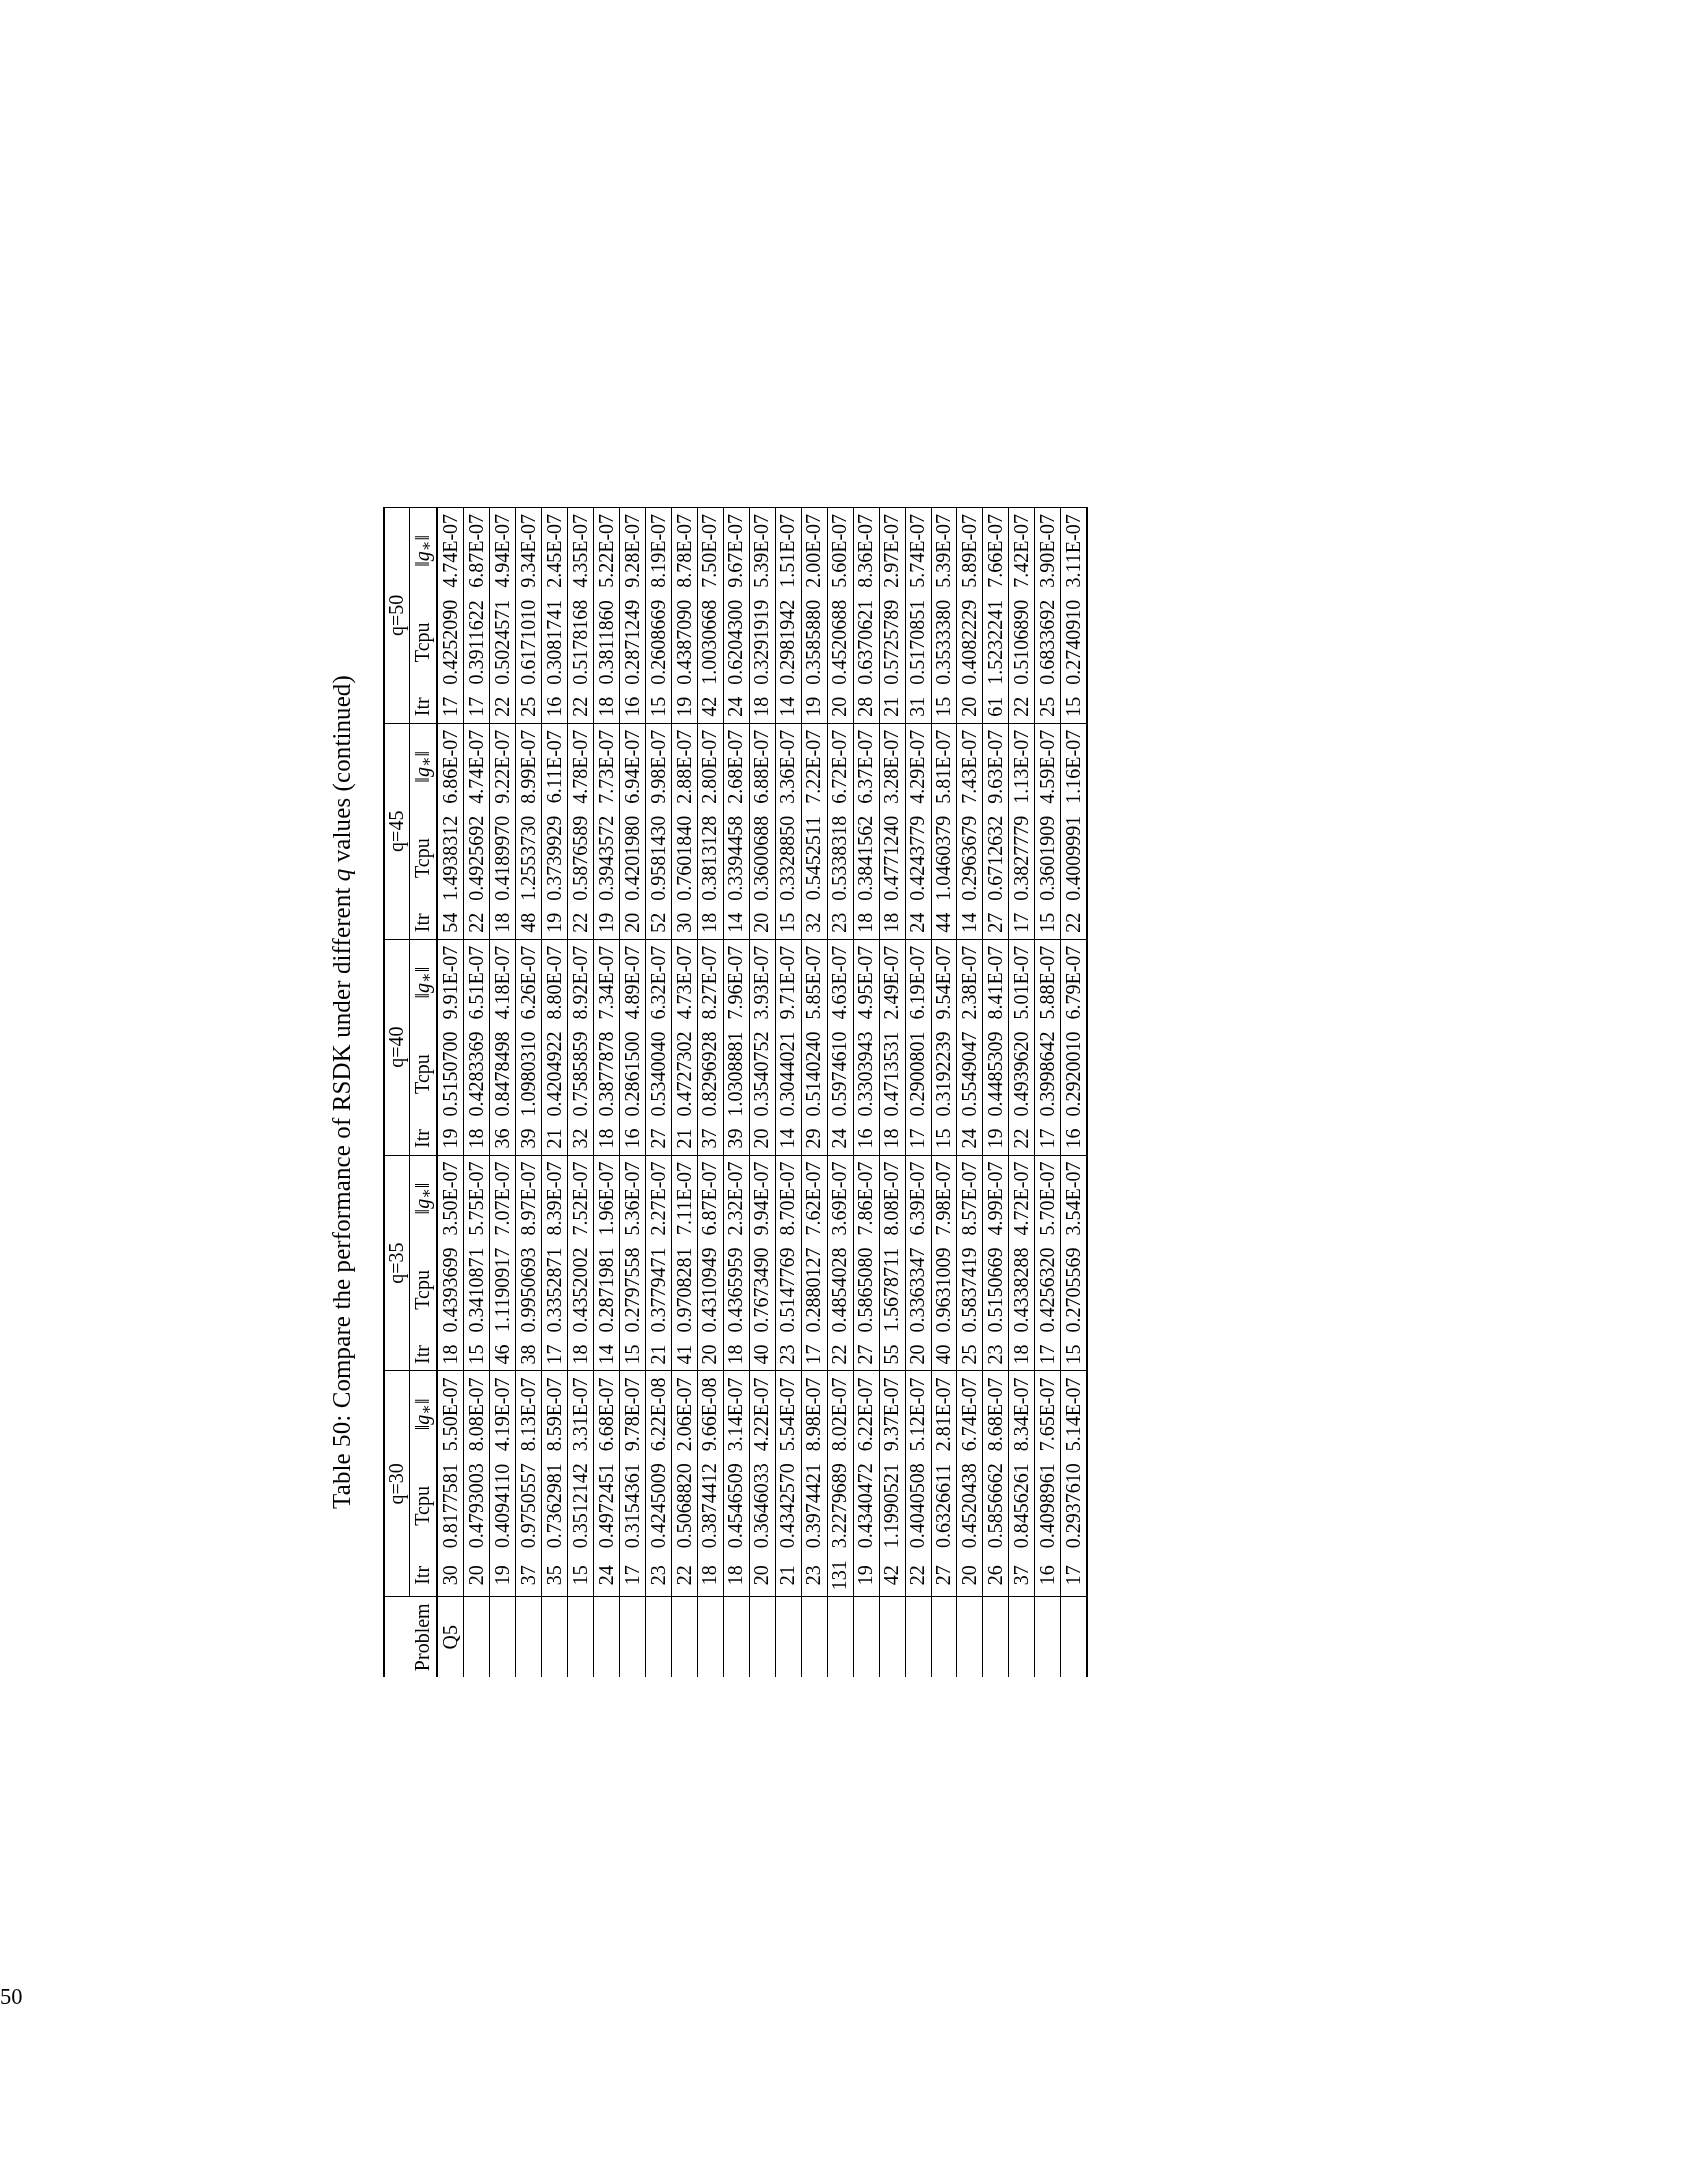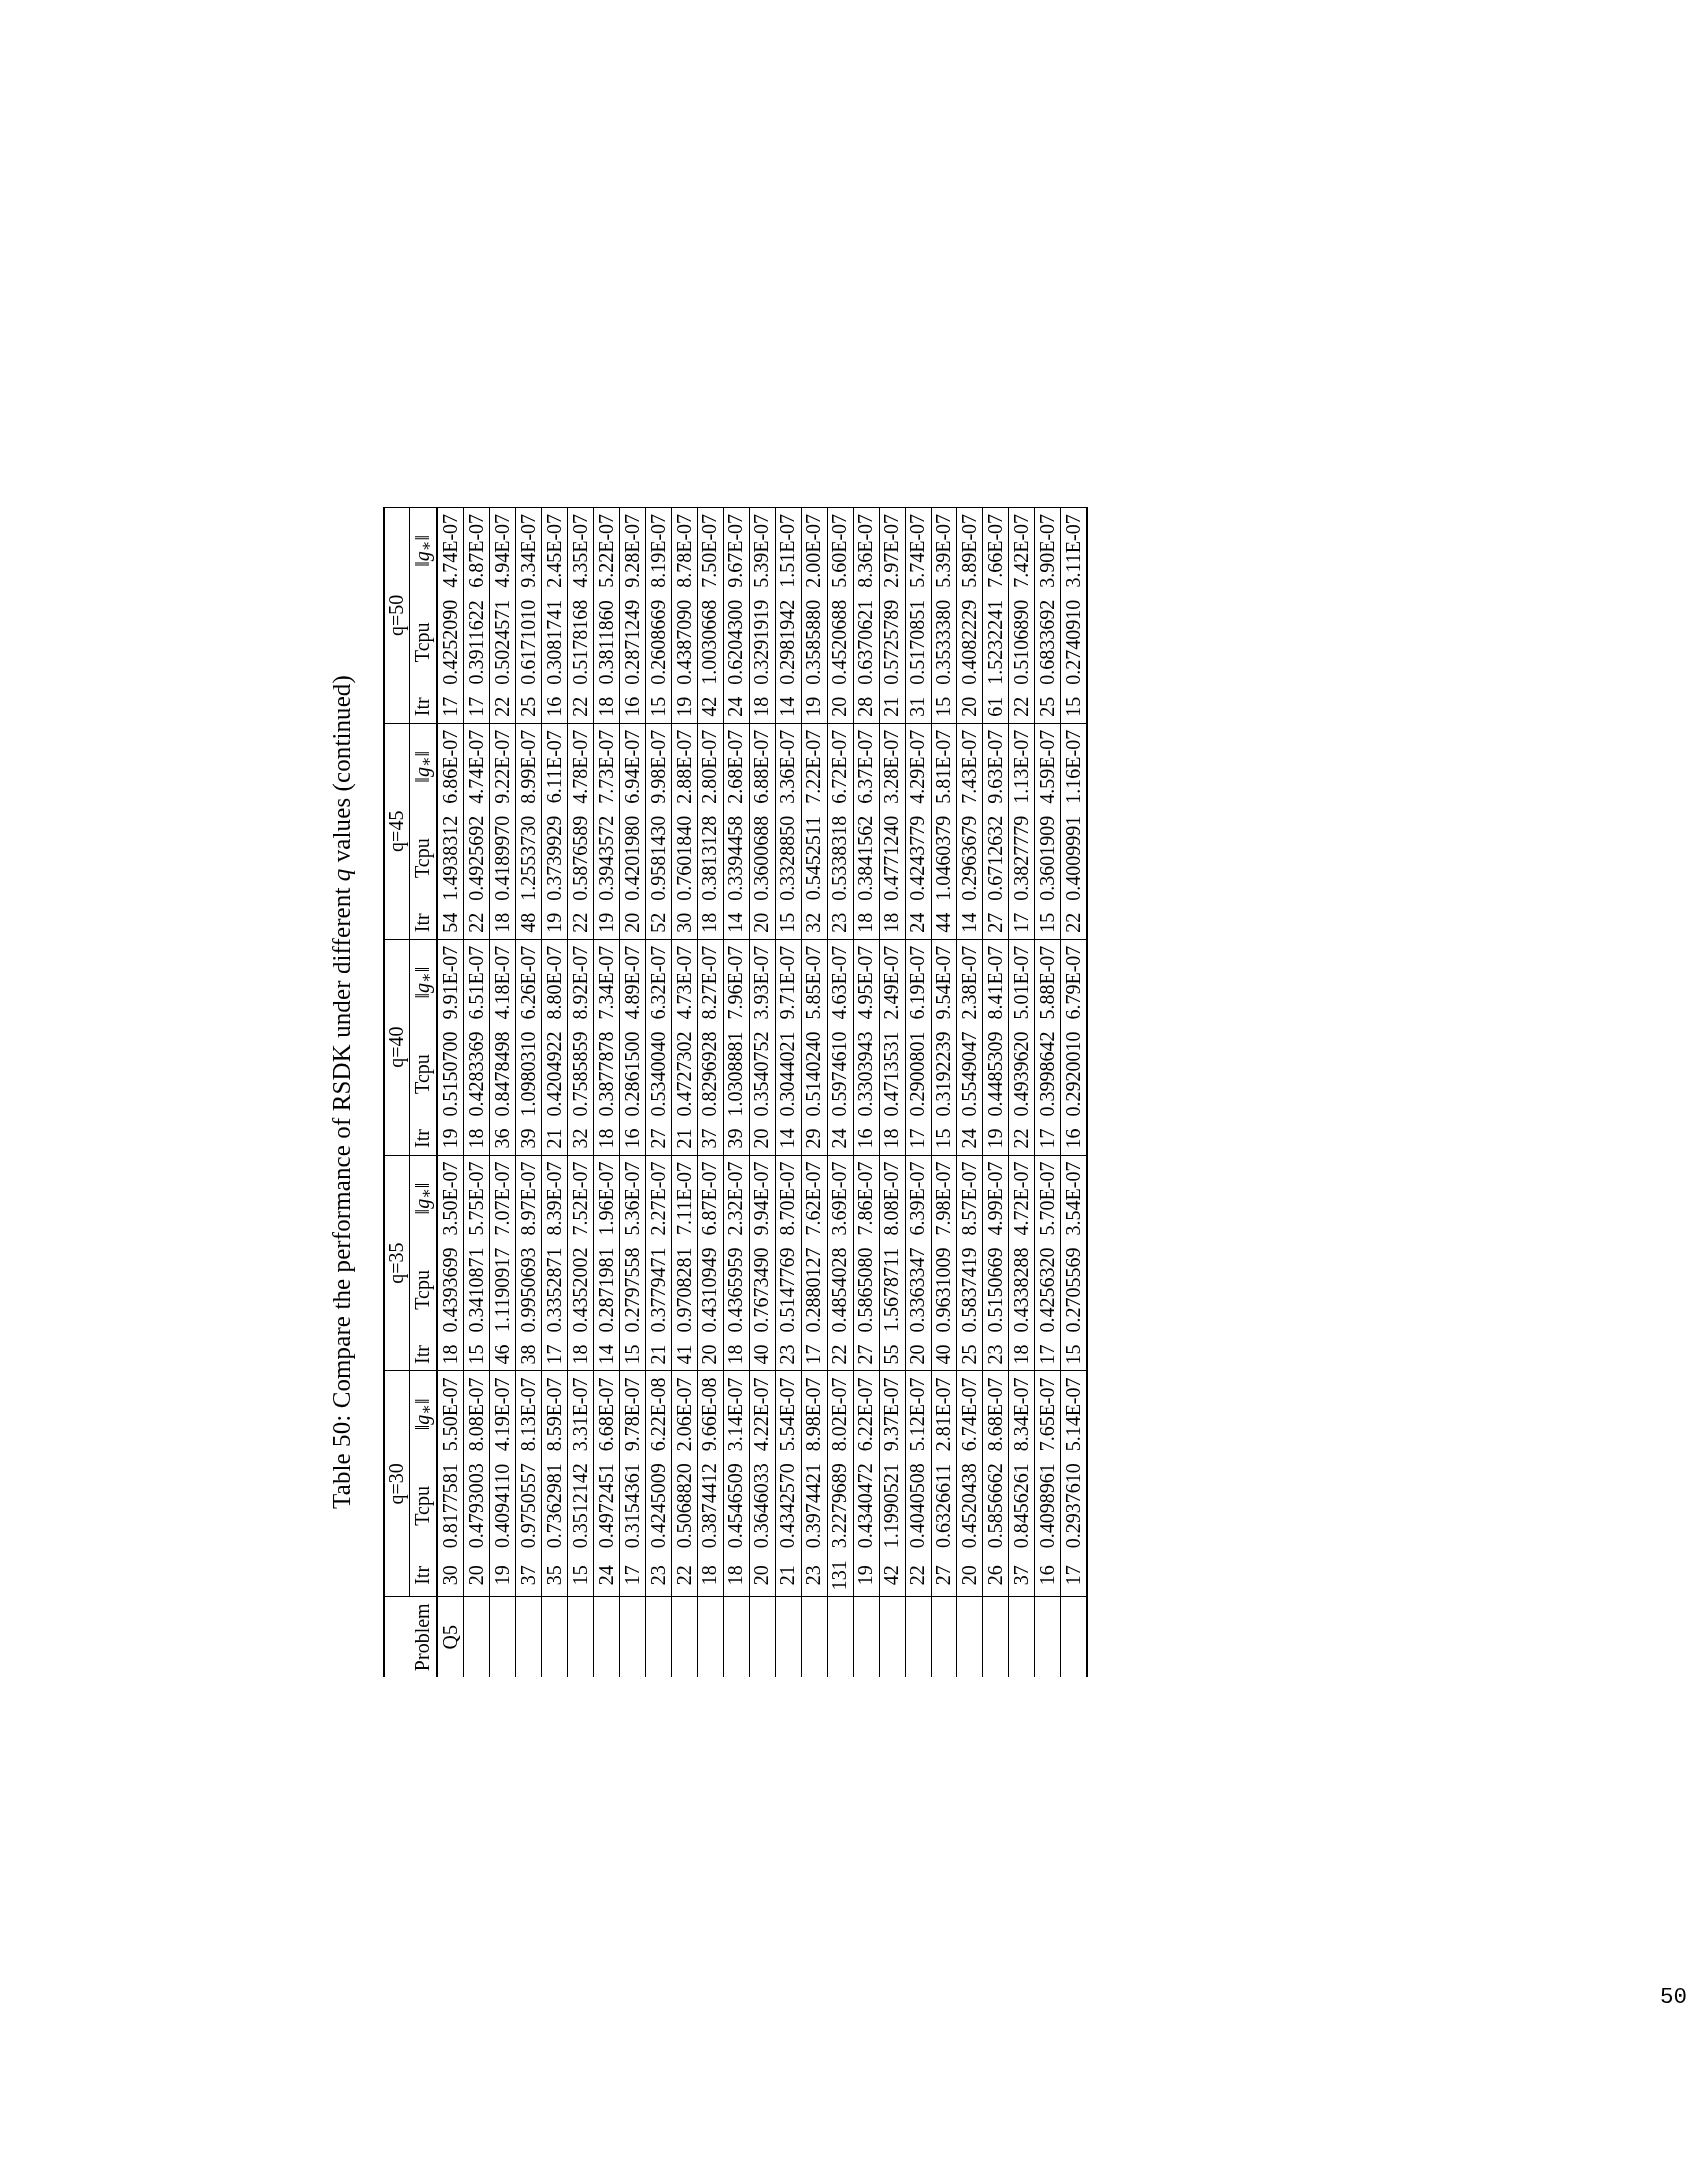--- a/index.html
+++ b/index.html
@@ -73,23 +73,23 @@
 
   .norm { font-style: normal; }
   .norm .g { font-style: italic; }
   .norm .star { font-size: 0.78em; vertical-align: -0.12em; }
 
   .pagenum {
     position: absolute;
     left: 0;
     right: 0;
     bottom: 173px;
-    text-align: right;
+    text-align: left;
     font-size: 22.5px;
-    font-family: Liberation Mono, monospace;
+    font-family: Liberation Serif, serif;
   }
 </style>
 </head>
 <body>
 
 <div id="rot-wrap">
 
   <div class="caption">
     <span>Table 50:</span><span> Compare the performance of RSDK under different </span><span class="it">q</span><span> values (continued)</span>
   </div>

